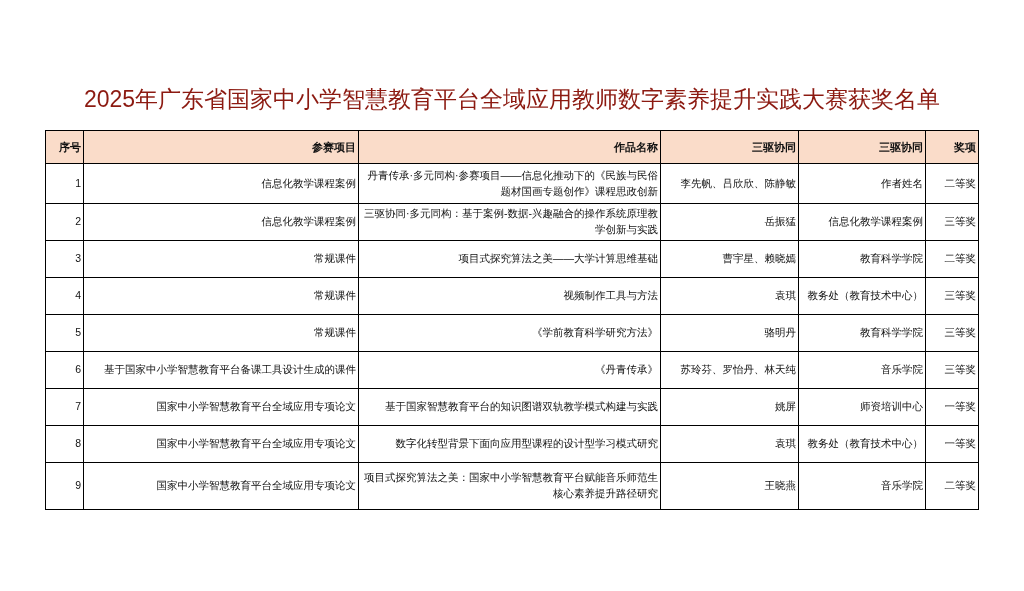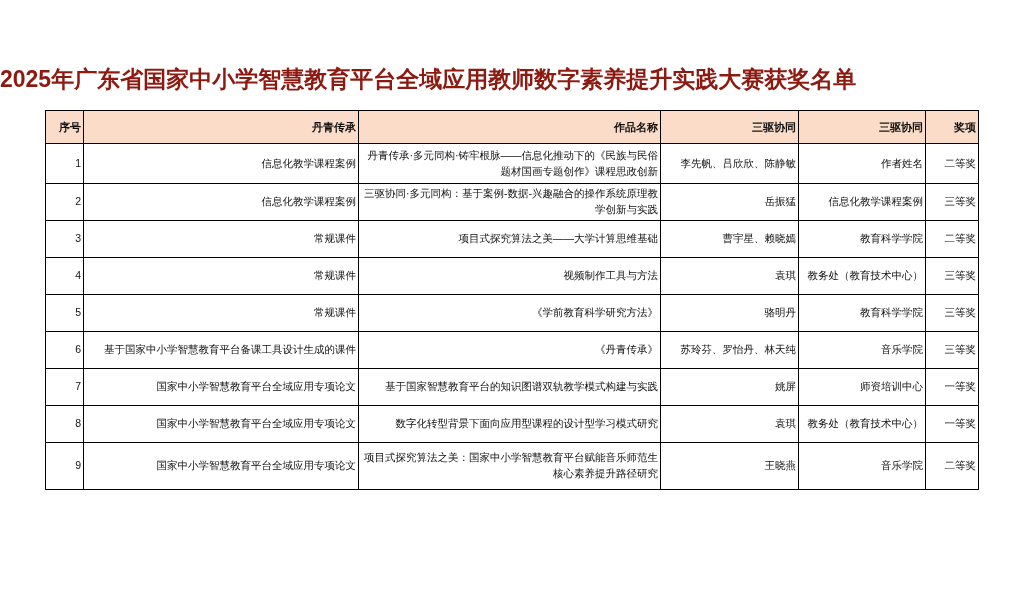--- a/index.html
+++ b/index.html
@@ -11,25 +11,25 @@
   html,body{margin:0;padding:0;}
   body{
     width:1024px;height:591px;
     background:#ffffff;
     font-family:"Liberation Sans", sans-serif;
     overflow:hidden;
   }
   .page{width:1024px;height:591px;position:relative;}
   .title{
     margin:0;
-    padding-top:64px;
+    padding-top:84px;
     padding-bottom:15px;
-    text-align:left;
+    text-align:center;
     font-size:23px;
-    font-weight:bold;
+    font-weight:normal;
     color:var(--title-color);
     letter-spacing:0px;
     white-space:nowrap;
   }
   table.awards{
     margin:0 auto;
     width:933px;
     border-collapse:collapse;
     table-layout:fixed;
   }
@@ -70,32 +70,32 @@
       <col class="c-no">
         <col class="c-project">
         <col class="c-work">
       <col class="c-authors">
         <col class="c-unit">
         <col class="c-award">
     </colgroup>
     <thead>
       <tr id="header-row">
           <th>序号</th>
-          <th>丹青传承</th>
+          <th>参赛项目</th>
           <th>作品名称</th>
           <th>三驱协同</th>
           <th>三驱协同</th>
           <th>奖项</th>
         </tr>
     </thead>
     <tbody id="table-body">
         <tr>
           <td>1</td>
           <td>信息化教学课程案例</td>
-          <td>丹青传承·多元同构·铸牢根脉——信息化推动下的《民族与民俗题材国画专题创作》课程思政创新</td>
+          <td>丹青传承·多元同构·参赛项目——信息化推动下的《民族与民俗题材国画专题创作》课程思政创新</td>
           <td>李先帆、吕欣欣、陈静敏</td>
           <td>作者姓名</td>
           <td>二等奖</td>
         </tr>
         <tr>
           <td>2</td>
           <td>信息化教学课程案例</td>
           <td>三驱协同·多元同构：基于案例-数据-兴趣融合的操作系统原理教学创新与实践</td>
           <td>岳振猛</td>
           <td>信息化教学课程案例</td>

